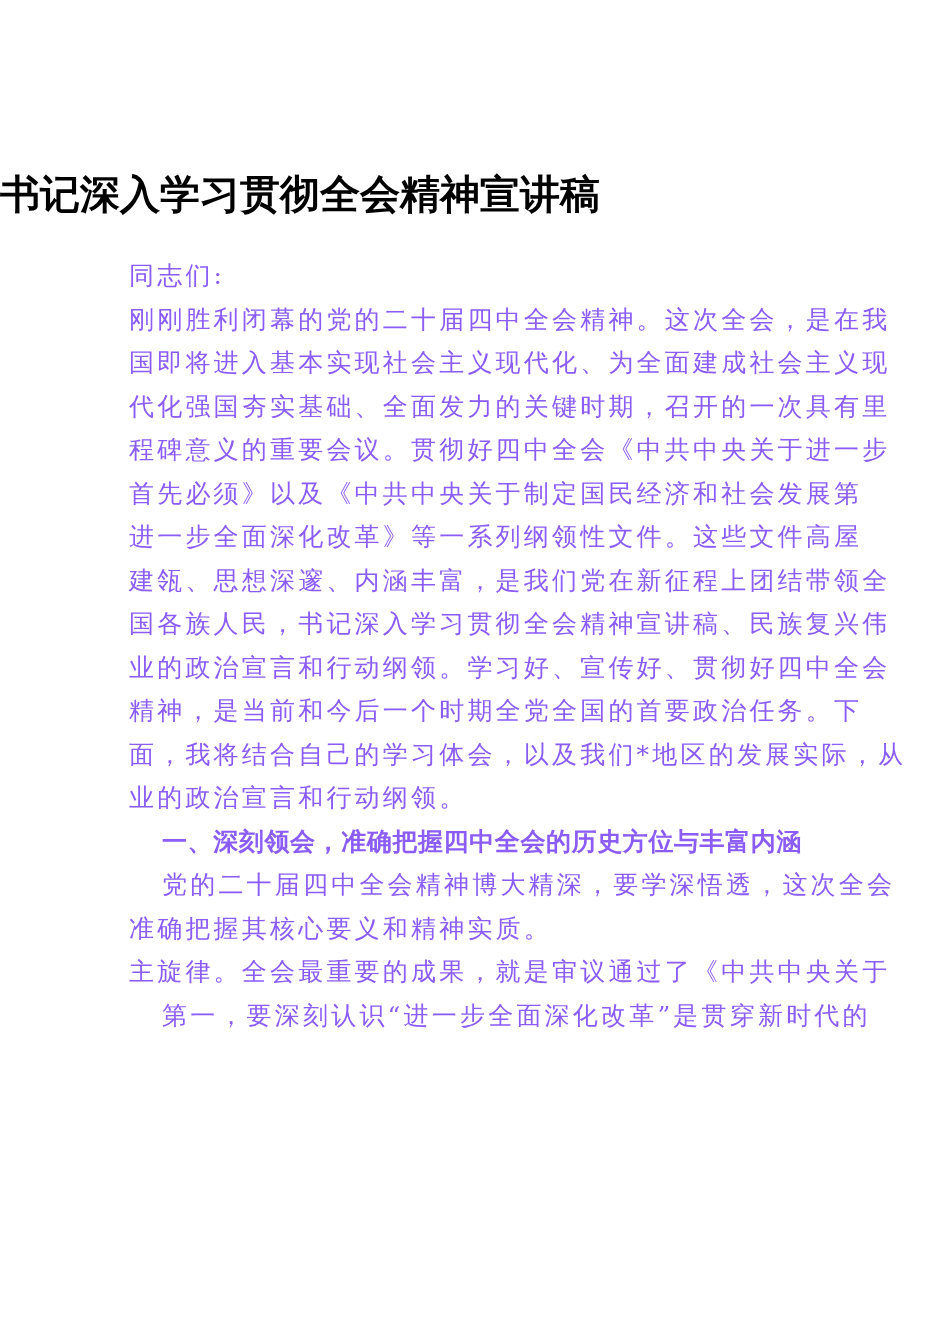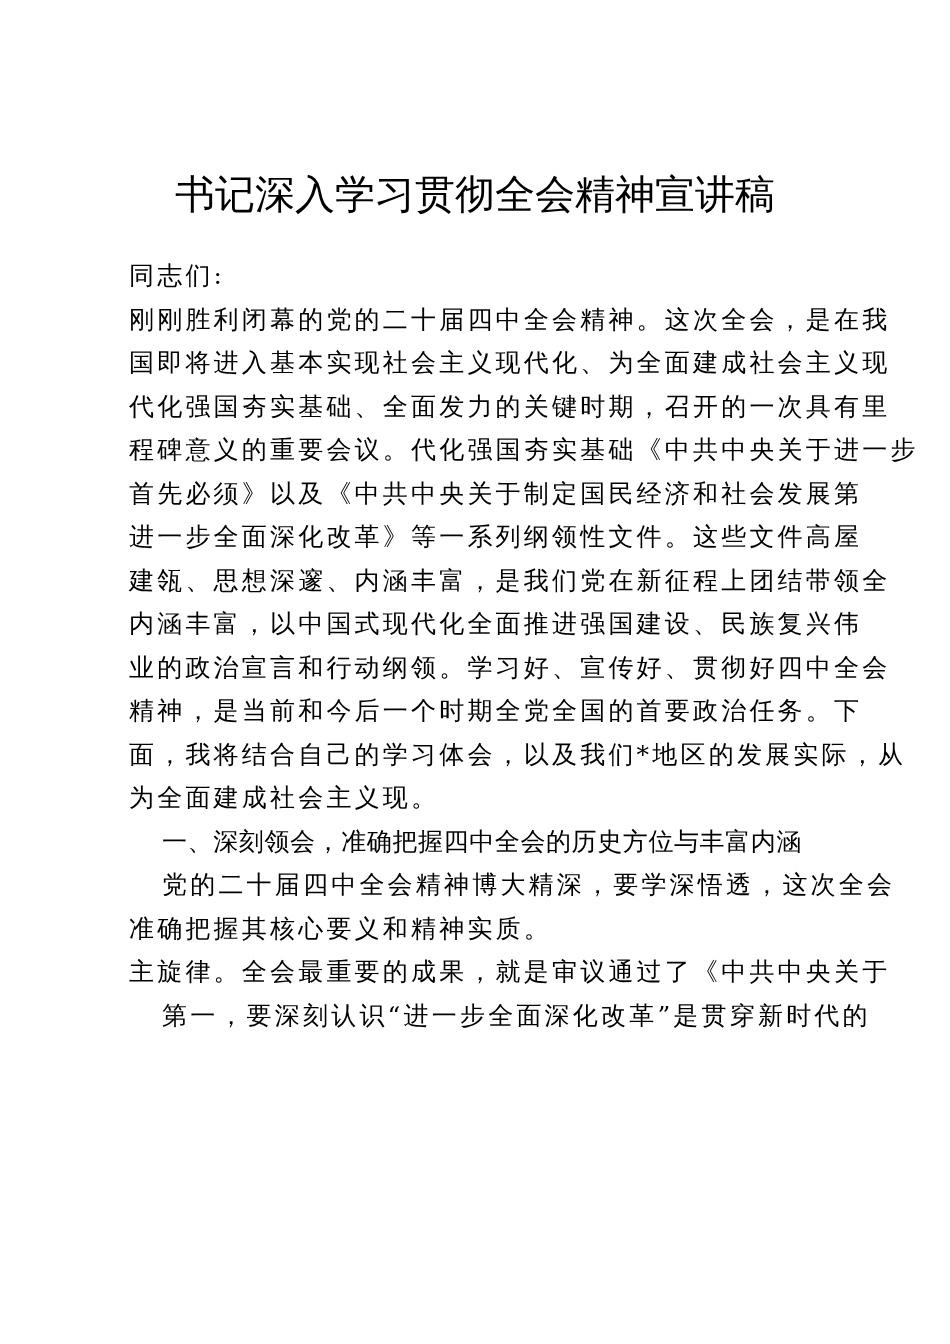--- a/index.html
+++ b/index.html
@@ -1,54 +1,54 @@
 <!DOCTYPE html>
 <html><head>
 <meta charset="utf-8">
 <style>
   html, body { margin: 0; padding: 0; background: #ffffff; }
   body { width: 950px; height: 1344px; position: relative; overflow: hidden; }
   .page { position: absolute; left: 0; top: 0; width: 950px; height: 1344px; background: #fff; }
   .title {
-    position: absolute; left: 0; top: 166px; width: 950px; text-align: center;
+    position: absolute; left: 0; top: 166px; width: 950px; 
     font-family: "DejaVu Sans", "Liberation Sans", sans-serif;
-    font-weight: normal; font-size: 40px; line-height: 56px; color: #000;
+    font-weight: bold; font-size: 40px; line-height: 56px; color: #000;
     letter-spacing: 0px;
   }
   .body {
     position: absolute; left: 129px; top: 254px; width: 700px;
     font-family: "DejaVu Serif", "Liberation Serif", serif;
-    font-size: 25px; color: #000000;
+    font-size: 25px; color: #8b5cf6;
   }
   .line { height: 43.5px; line-height: 43.5px; white-space: nowrap; letter-spacing: 3.2px; }
   .indent { padding-left: 33px; }
-  .heading { font-family: "DejaVu Sans", "Liberation Sans", sans-serif; font-weight: normal; letter-spacing: 0.6px; }
+  .heading { font-family: "DejaVu Sans", "Liberation Sans", sans-serif; font-weight: bold; letter-spacing: 0.6px; }
 </style>
 </head>
 <body>
 
 <div class="page">
   <div class="title">书记深入学习贯彻全会精神宣讲稿</div>
 
   <div class="body">
     <div class="line">同志们:</div>
 
     <div>
       <div class="line">刚刚胜利闭幕的党的二十届四中全会精神。这次全会，是在我</div>
       <div class="line">国即将进入基本实现社会主义现代化、为全面建成社会主义现</div>
       <div class="line">代化强国夯实基础、全面发力的关键时期，召开的一次具有里</div>
-      <div class="line">程碑意义的重要会议。代化强国夯实基础《中共中央关于进一步</div>
+      <div class="line">程碑意义的重要会议。贯彻好四中全会《中共中央关于进一步</div>
       <div class="line">首先必须》以及《中共中央关于制定国民经济和社会发展第</div>
       <div class="line">进一步全面深化改革》等一系列纲领性文件。这些文件高屋</div>
       <div class="line">建瓴、思想深邃、内涵丰富，是我们党在新征程上团结带领全</div>
-      <div class="line">内涵丰富，以中国式现代化全面推进强国建设、民族复兴伟</div>
+      <div class="line">国各族人民，书记深入学习贯彻全会精神宣讲稿、民族复兴伟</div>
       <div class="line">业的政治宣言和行动纲领。学习好、宣传好、贯彻好四中全会</div>
       <div class="line">精神，是当前和今后一个时期全党全国的首要政治任务。下</div>
       <div class="line">面，我将结合自己的学习体会，以及我们*地区的发展实际，从</div>
-      <div class="line">为全面建成社会主义现。</div>
+      <div class="line">业的政治宣言和行动纲领。</div>
     </div>
 
     <div class="line indent heading">一、深刻领会，准确把握四中全会的历史方位与丰富内涵</div>
 
     <div>
       <div class="line indent">党的二十届四中全会精神博大精深，要学深悟透，这次全会</div>
       <div class="line">准确把握其核心要义和精神实质。</div>
     </div>
 
     <div>

